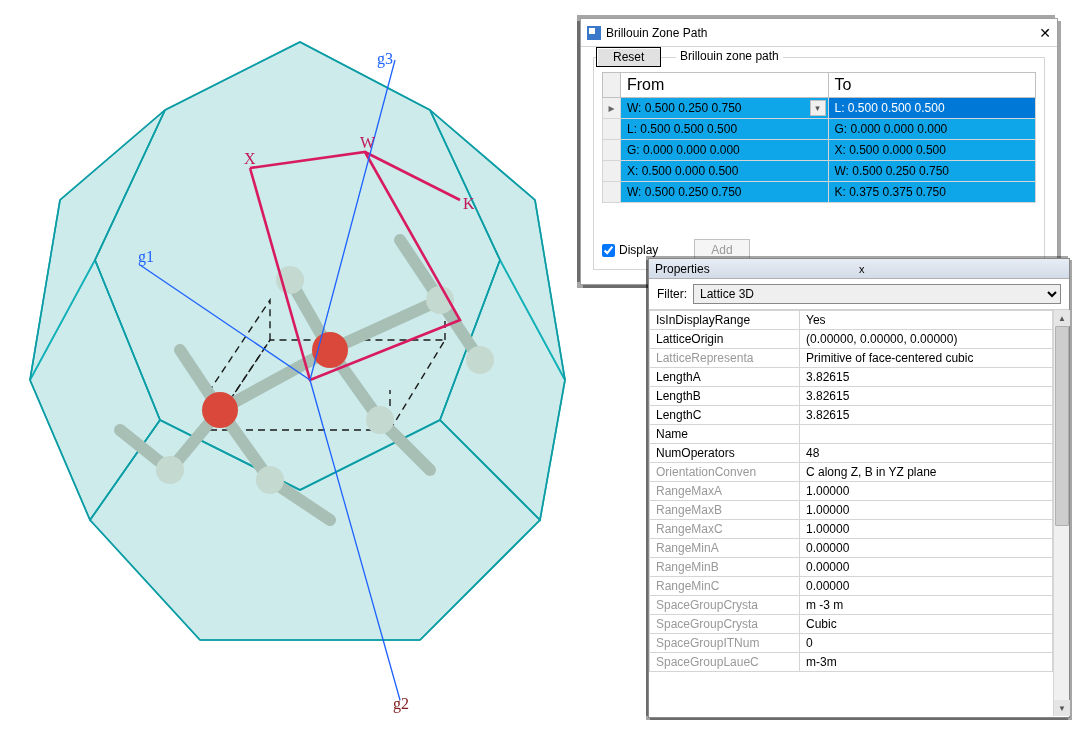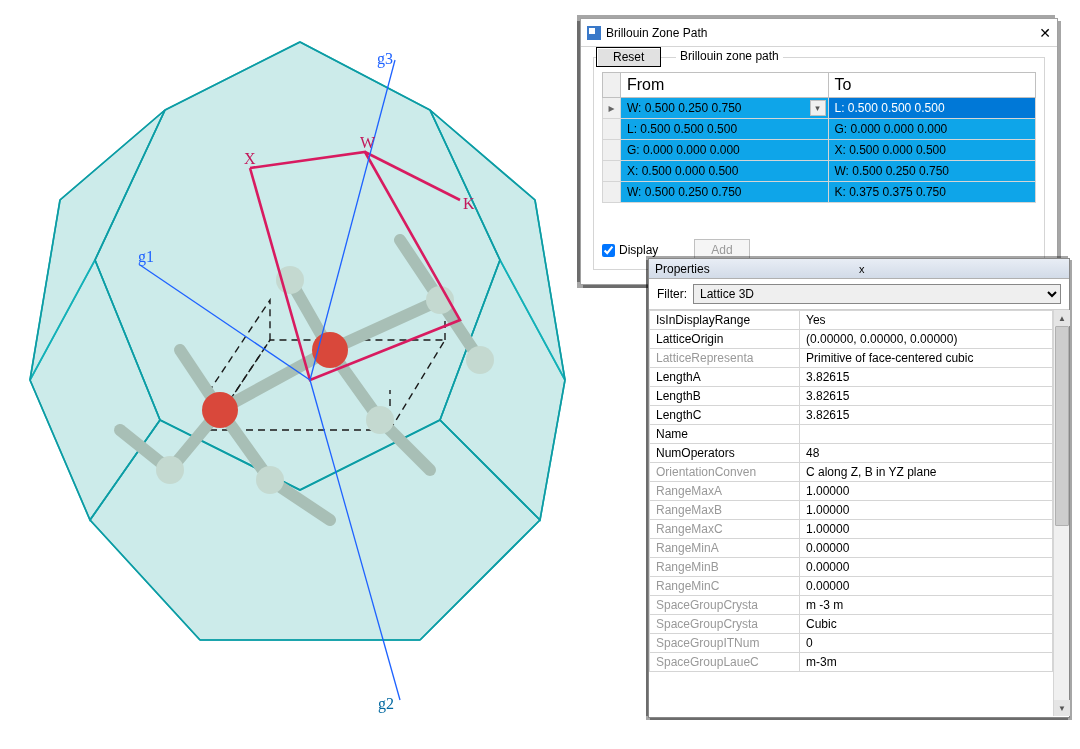--- a/index.html
+++ b/index.html
@@ -124,21 +124,21 @@
       <line x1="365" y1="152" x2="460" y2="200"></line>
     </g>
 
     <g stroke="#1e62ff" stroke-width="1.3">
       <line x1="310" y1="380" x2="140" y2="265"></line>
       <line x1="310" y1="380" x2="400" y2="700"></line>
       <line x1="310" y1="380" x2="395" y2="60"></line>
     </g>
   </svg>
   <span class="axis-label" style="left:138px;top:248px;color:#1e62ff;">g1</span>
-  <span class="axis-label" style="left:378px;top:695px;color:#0369a1;">g2</span>
+  <span class="axis-label" style="left:393px;top:695px;color:#7f1d1d;">g2</span>
   <span class="axis-label" style="left:377px;top:50px;color:#1e62ff;">g3</span>
   <span class="pt-label" style="left:244px;top:150px;">X</span>
   <span class="pt-label" style="left:360px;top:134px;">W</span>
   <span class="pt-label" style="left:463px;top:195px;">K</span>
 </div>
 
 <div class="bz-window">
   <div class="bz-titlebar">
     <div class="ico"></div>
     <span class="title">Brillouin Zone Path</span>

